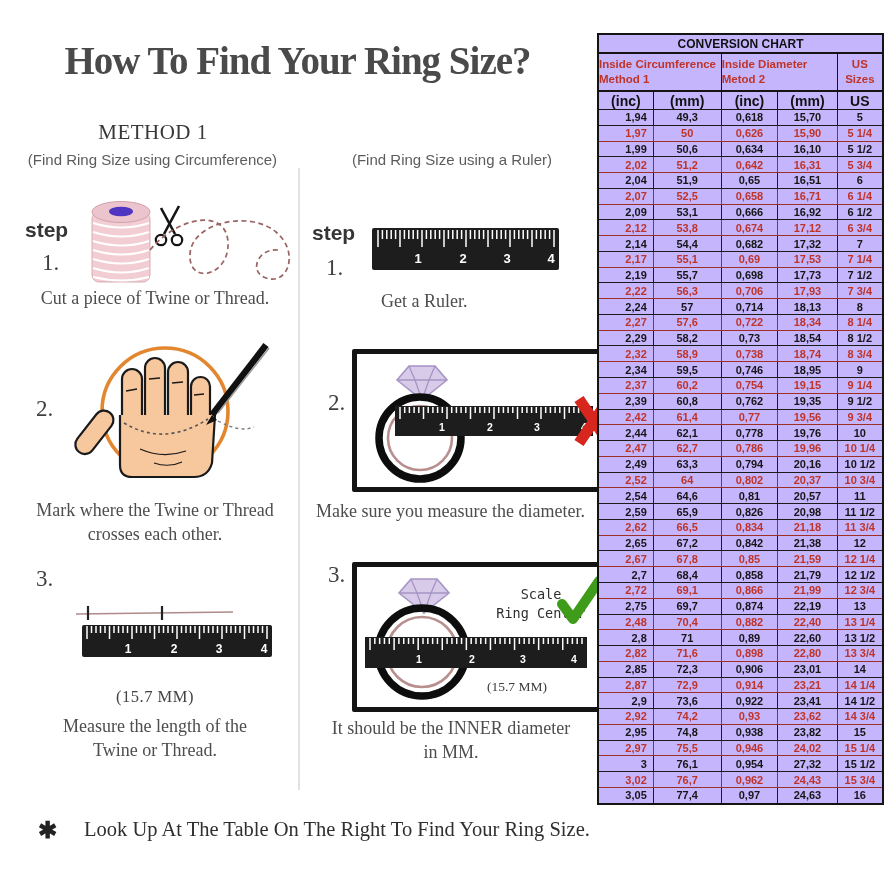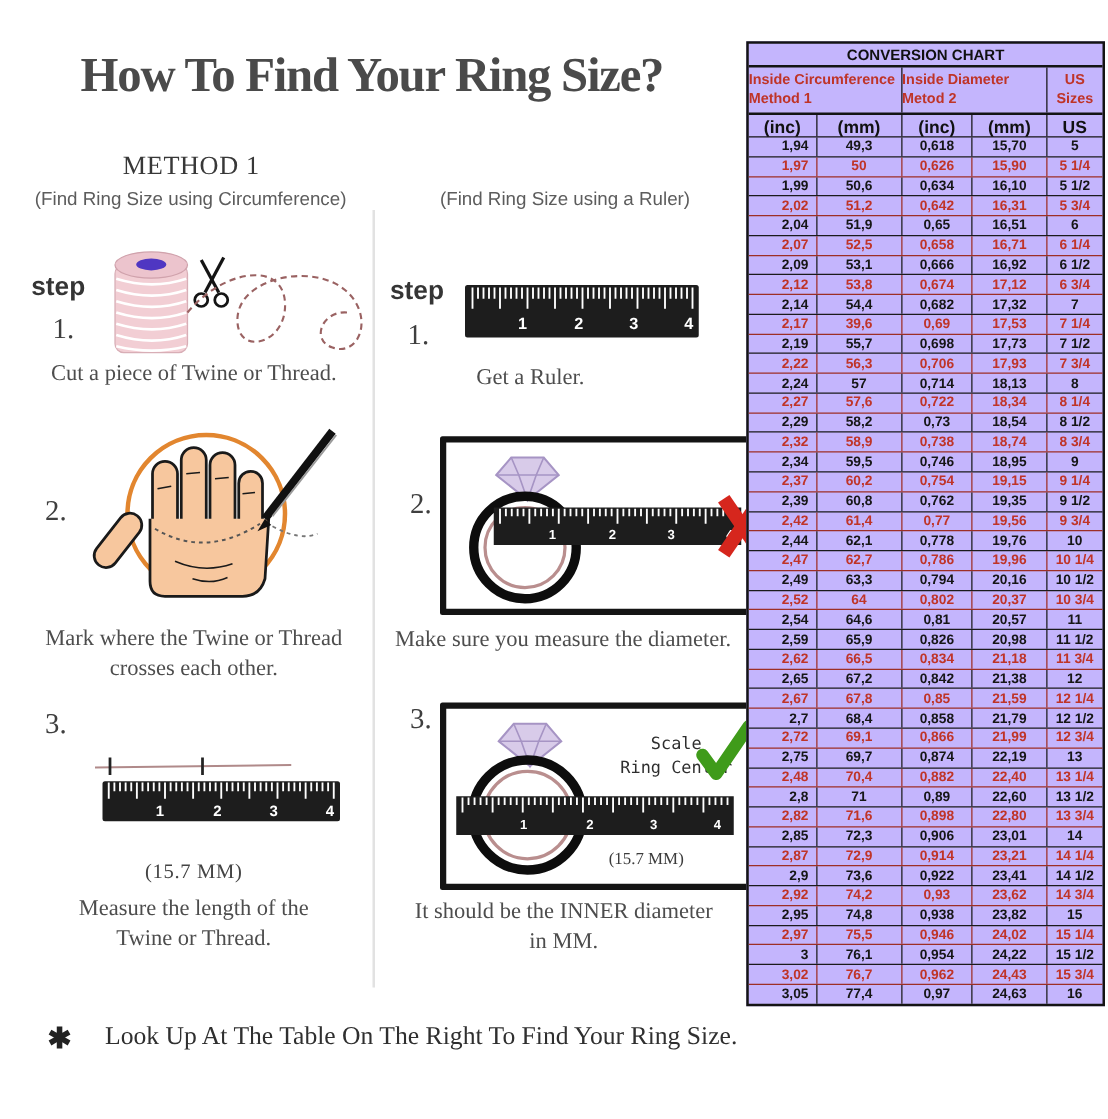--- a/index.html
+++ b/index.html
@@ -470,21 +470,21 @@
         </div>
         <div class="ct-row">
           <div class="ct-cell c0">2,14</div>
           <div class="ct-cell c1">54,4</div>
           <div class="ct-cell c2">0,682</div>
           <div class="ct-cell c3">17,32</div>
           <div class="ct-cell c4">7</div>
         </div>
         <div class="ct-row red">
           <div class="ct-cell c0">2,17</div>
-          <div class="ct-cell c1">39,6</div>
+          <div class="ct-cell c1">55,1</div>
           <div class="ct-cell c2">0,69</div>
           <div class="ct-cell c3">17,53</div>
           <div class="ct-cell c4">7 1/4</div>
         </div>
         <div class="ct-row">
           <div class="ct-cell c0">2,19</div>
           <div class="ct-cell c1">55,7</div>
           <div class="ct-cell c2">0,698</div>
           <div class="ct-cell c3">17,73</div>
           <div class="ct-cell c4">7 1/2</div>
@@ -696,21 +696,21 @@
           <div class="ct-cell c0">2,97</div>
           <div class="ct-cell c1">75,5</div>
           <div class="ct-cell c2">0,946</div>
           <div class="ct-cell c3">24,02</div>
           <div class="ct-cell c4">15 1/4</div>
         </div>
         <div class="ct-row">
           <div class="ct-cell c0">3</div>
           <div class="ct-cell c1">76,1</div>
           <div class="ct-cell c2">0,954</div>
-          <div class="ct-cell c3">24,22</div>
+          <div class="ct-cell c3">27,32</div>
           <div class="ct-cell c4">15 1/2</div>
         </div>
         <div class="ct-row red">
           <div class="ct-cell c0">3,02</div>
           <div class="ct-cell c1">76,7</div>
           <div class="ct-cell c2">0,962</div>
           <div class="ct-cell c3">24,43</div>
           <div class="ct-cell c4">15 3/4</div>
         </div>
         <div class="ct-row">

